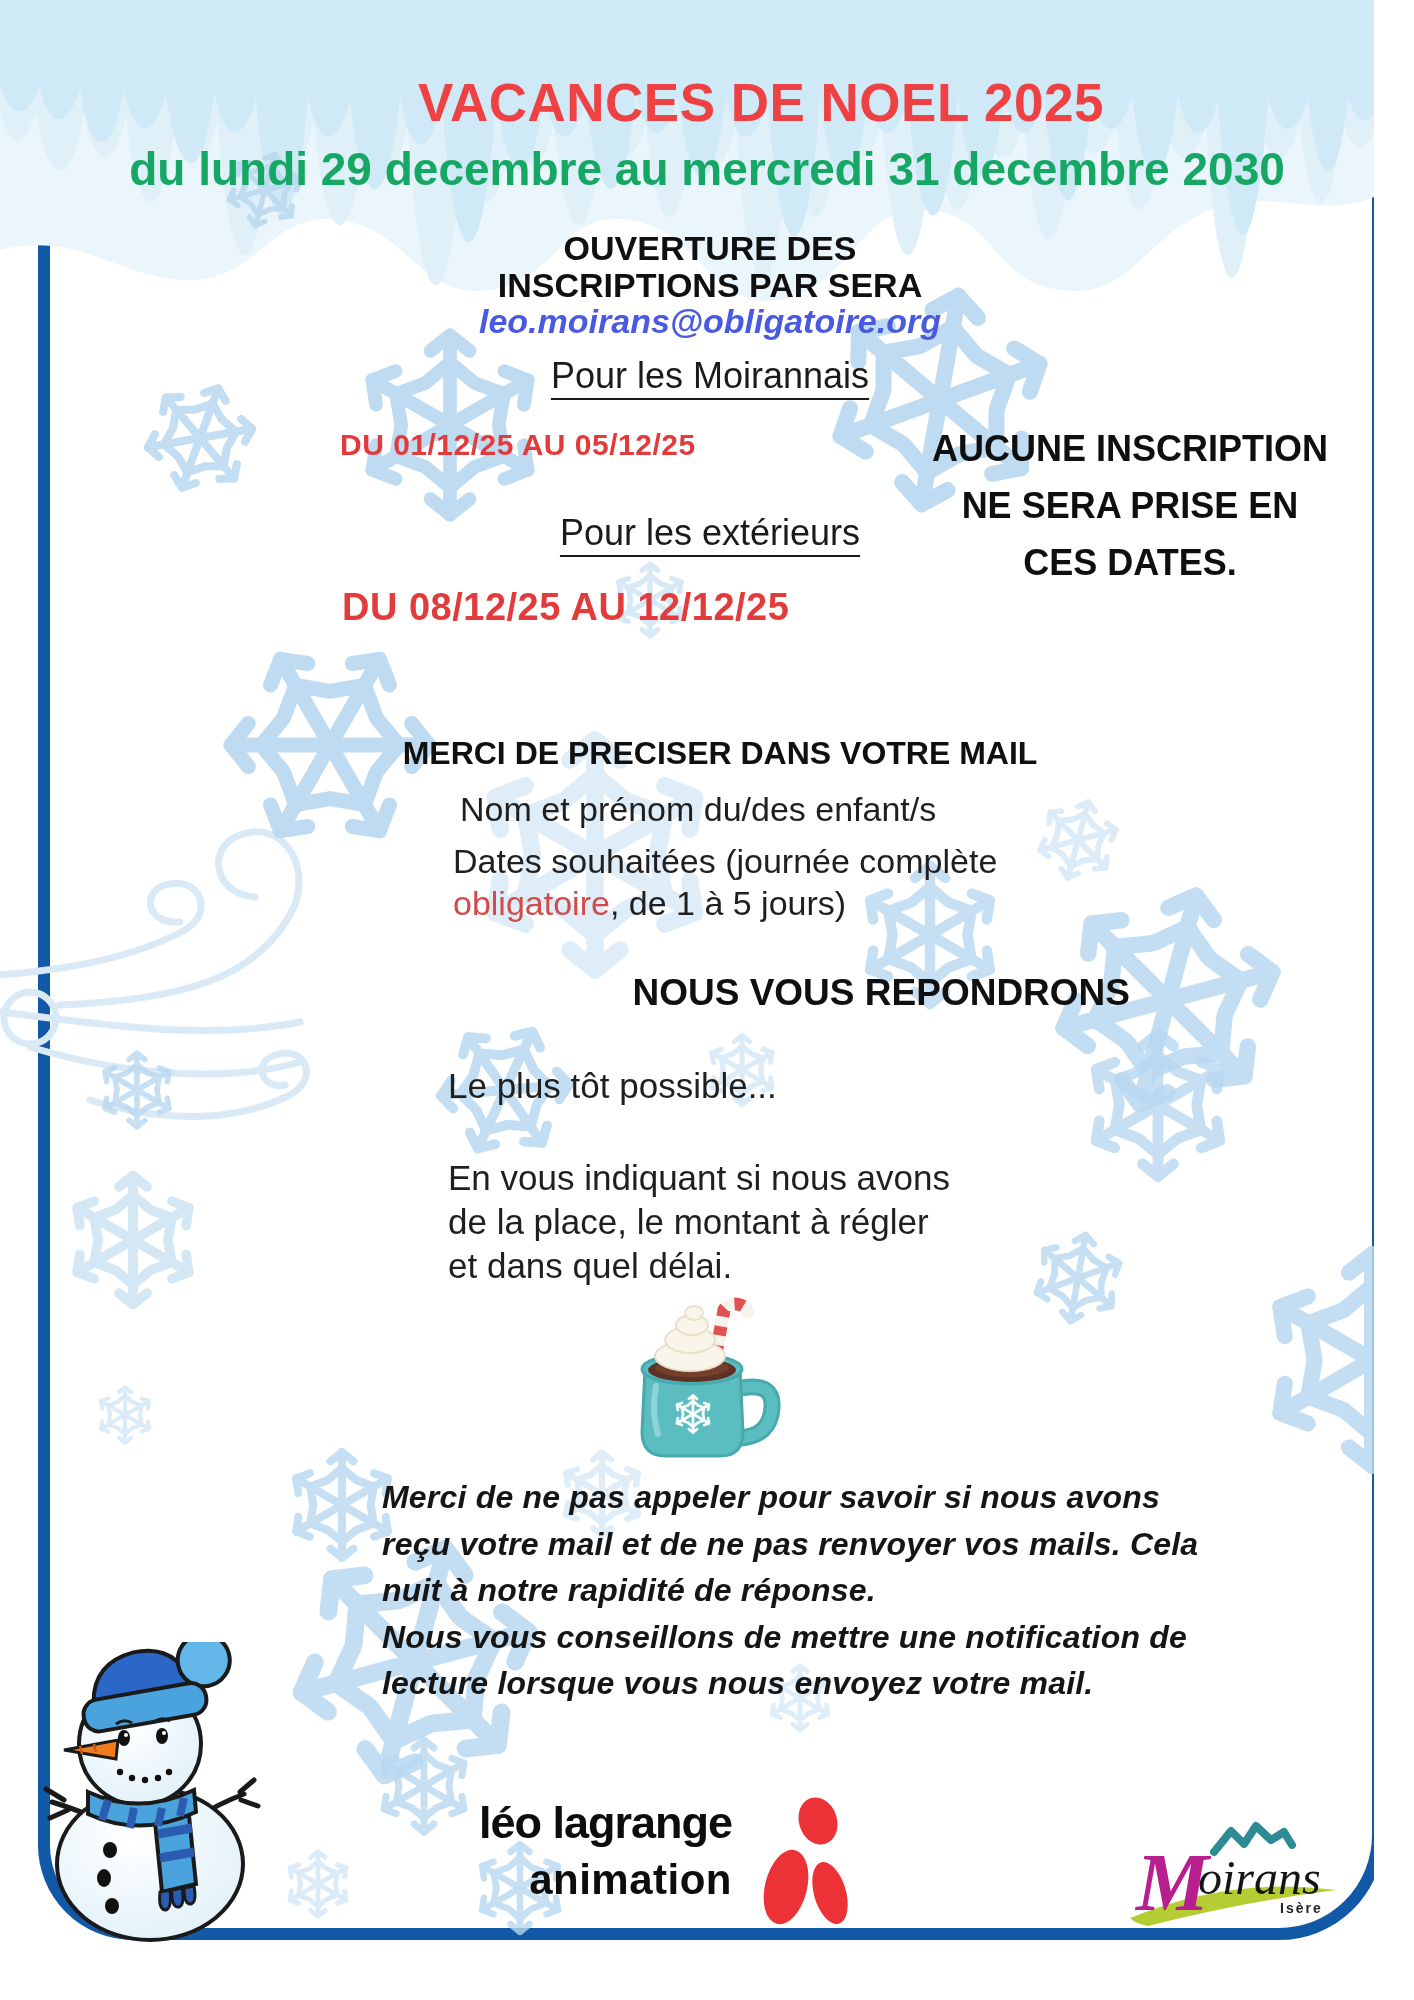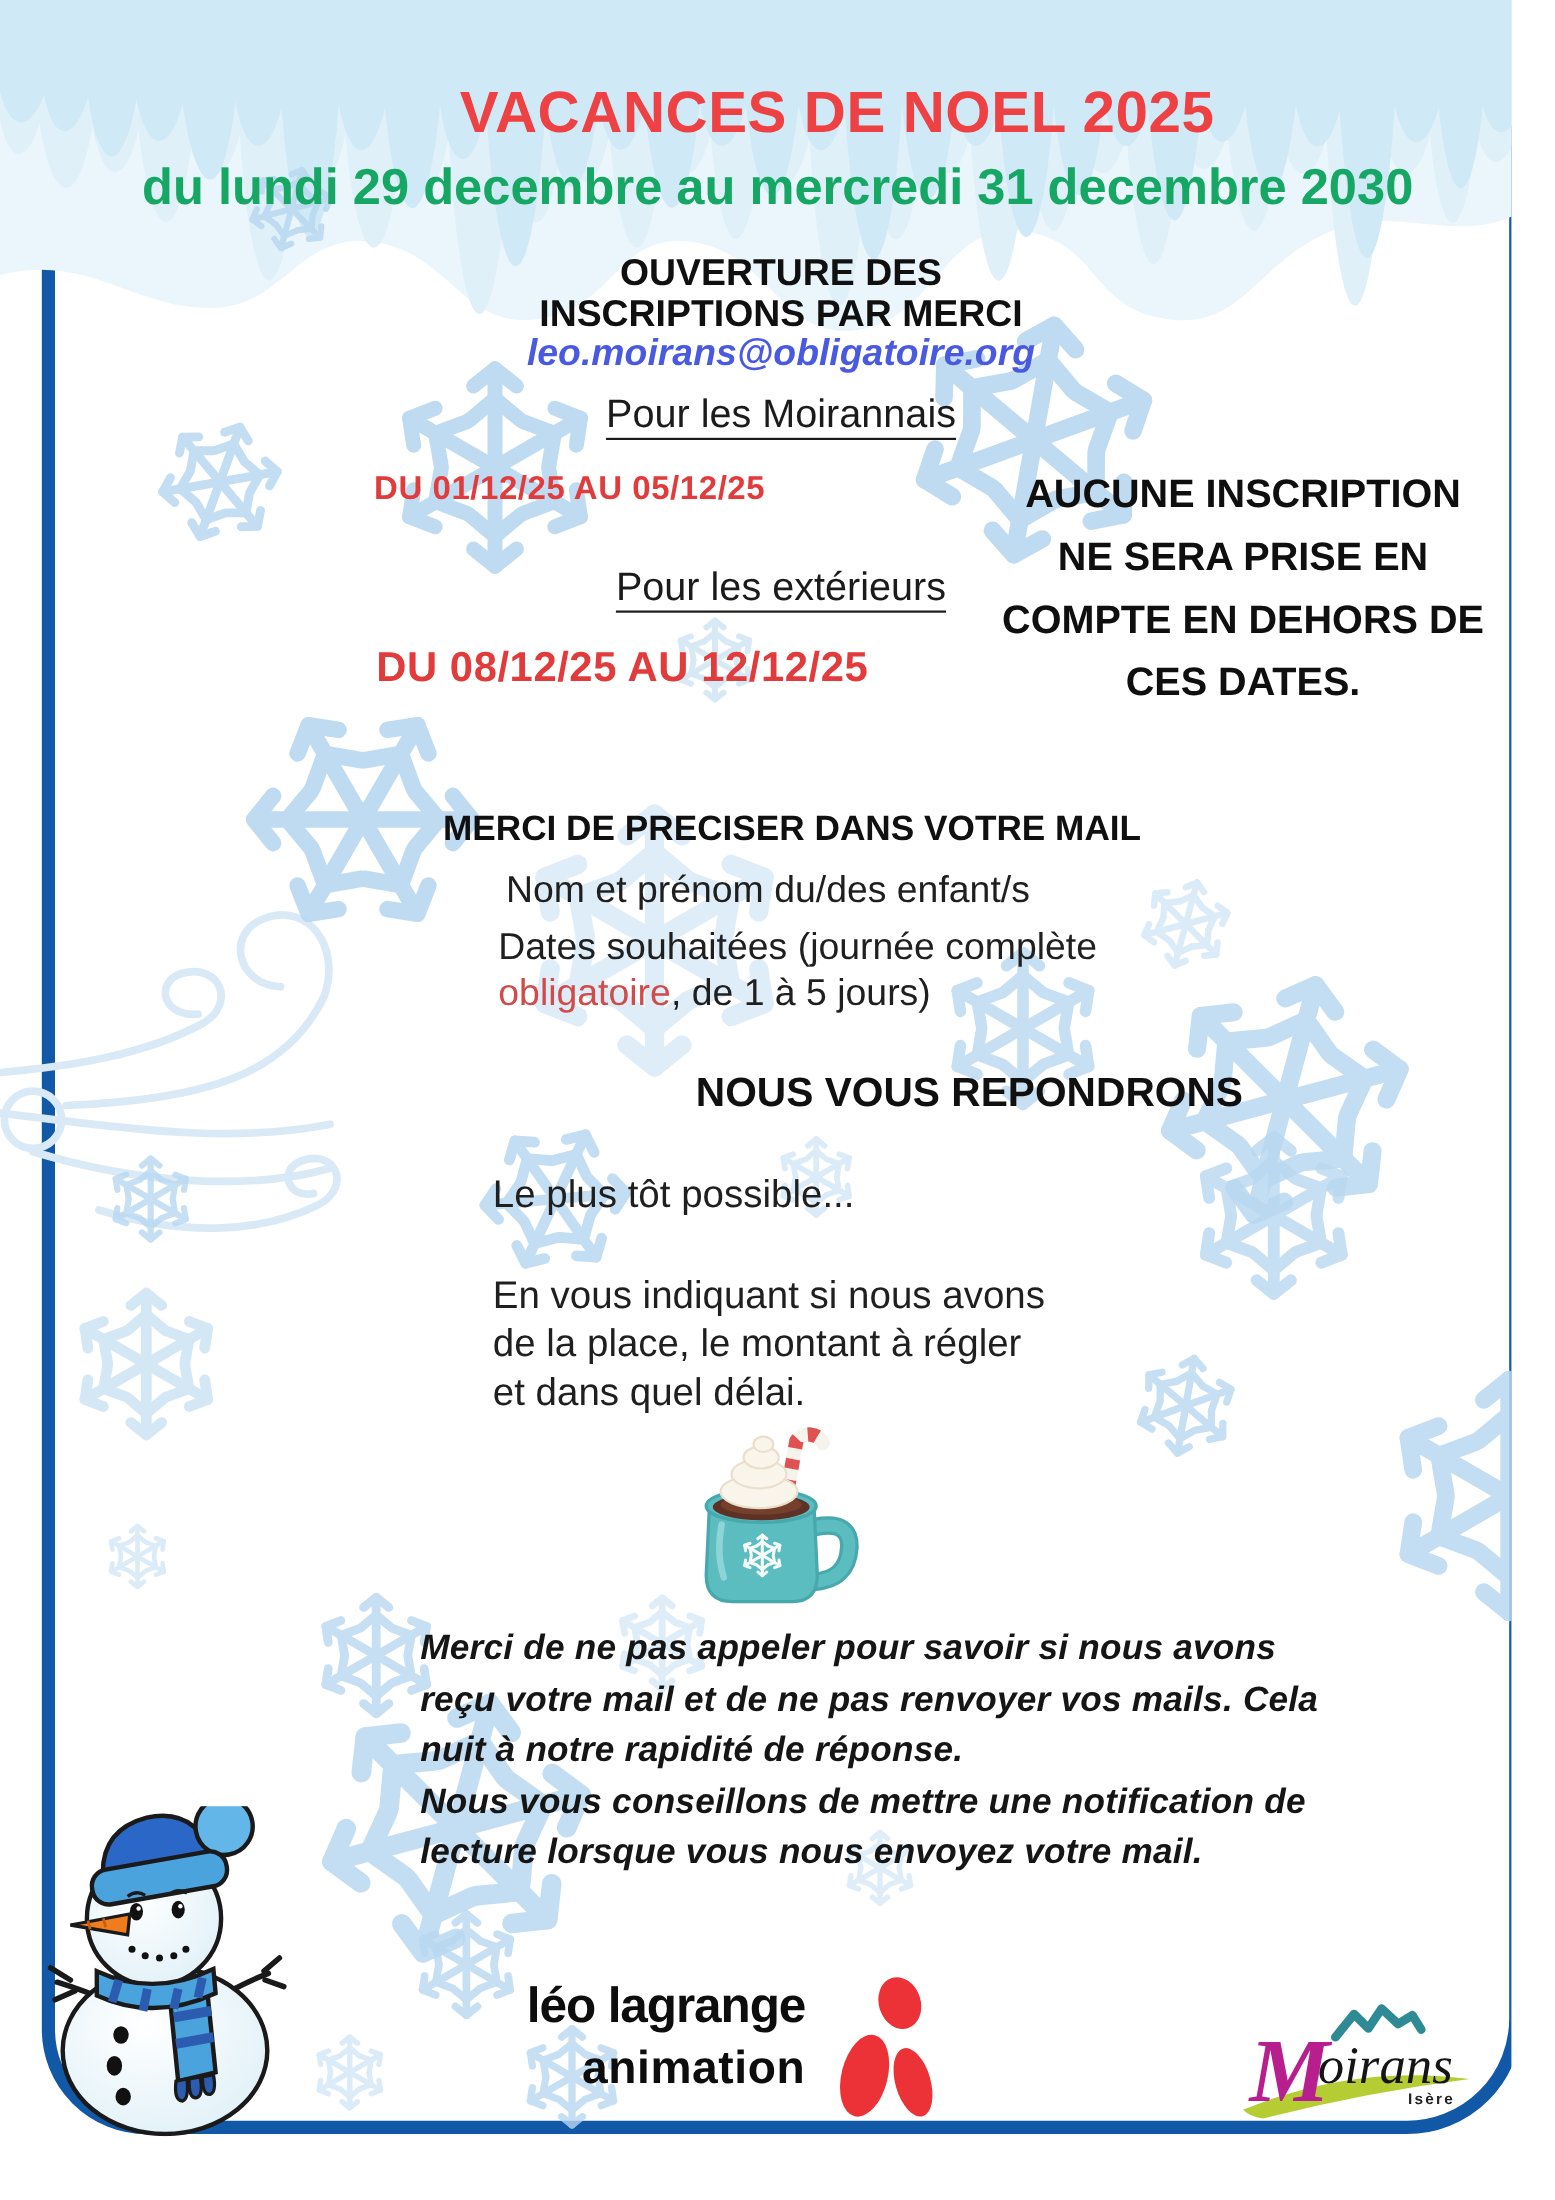--- a/index.html
+++ b/index.html
@@ -188,34 +188,33 @@
           <use href="#sf"></use>
         </g>
     </g>
   </svg>
 
   <div class="abs ctr title">VACANCES DE NOEL 2025</div>
   <div class="abs ctr subtitle">du lundi 29 decembre au mercredi 31 decembre 2030</div>
 
   <div class="abs ctr h-open">
     <div>OUVERTURE DES</div>
-    <div>INSCRIPTIONS PAR MERCI</div>
+    <div>INSCRIPTIONS PAR SERA</div>
   </div>
 
   <div class="abs ctr email">leo.moirans@obligatoire.org</div>
 
   <div class="abs ctr plabel" style="top:355px;">
     <span>Pour les Moirannais</span>
   </div>
   <div class="abs dates1">DU 01/12/25 AU 05/12/25</div>
 
   <div class="abs ctr warn">
     <div>AUCUNE INSCRIPTION</div>
     <div>NE SERA PRISE EN</div>
-    <div>COMPTE EN DEHORS DE</div>
     <div>CES DATES.</div>
   </div>
 
   <div class="abs ctr plabel" style="top:512px;">
     <span>Pour les extérieurs</span>
   </div>
   <div class="abs dates2">DU 08/12/25 AU 12/12/25</div>
 
   <div class="abs ctr h-merci">MERCI DE PRECISER DANS VOTRE MAIL</div>
 

